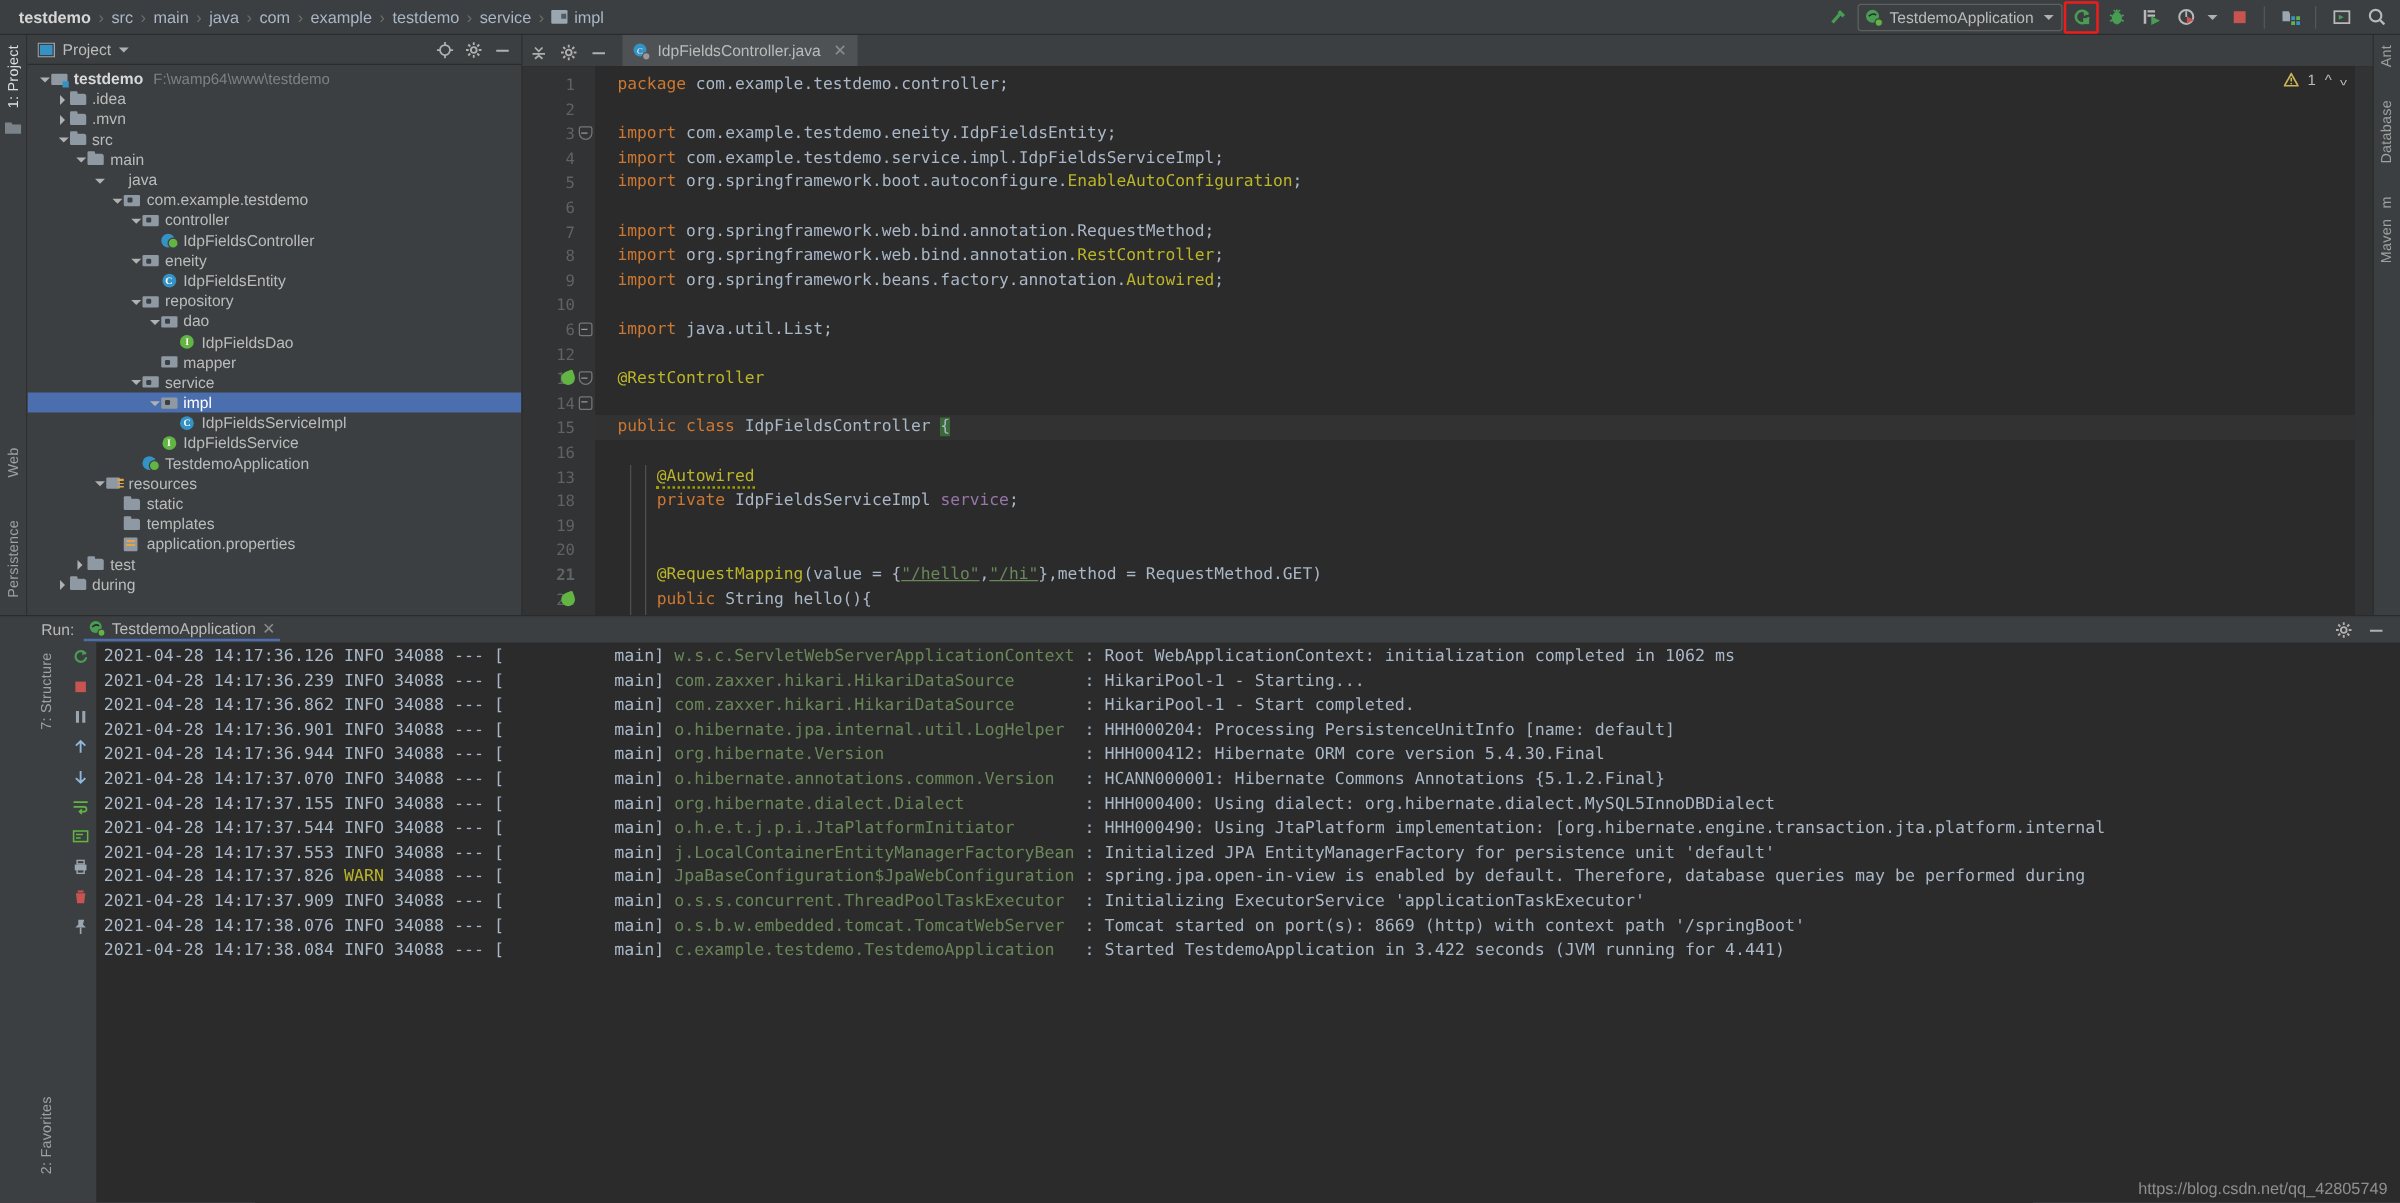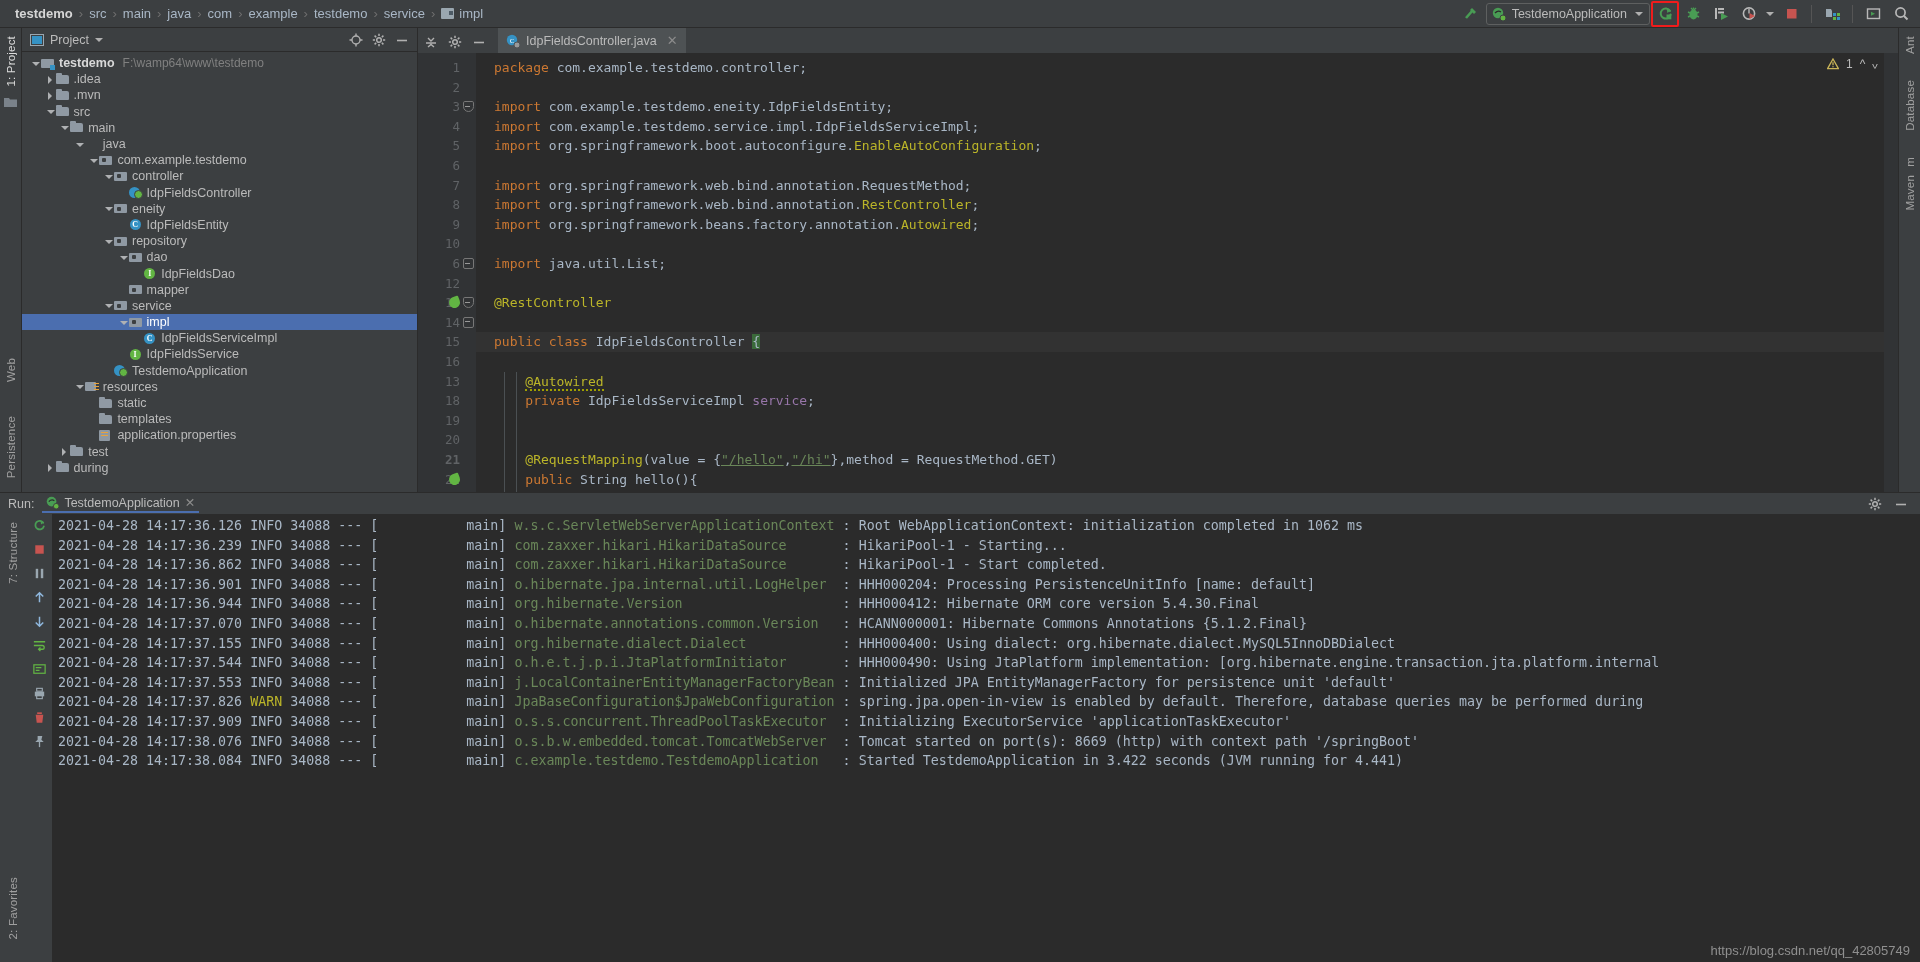--- a/index.html
+++ b/index.html
@@ -138,21 +138,21 @@
   .warnbar{ position:absolute; right:0; top:0; width:14px; bottom:0; background:#313335;}
   .edit-status{ position:absolute; top:4px; right:20px; display:flex;align-items:center;gap:7px;font-size:12px;color:#bbb;}
 
   .spring-gut{ position:absolute; left:30px; width:13px;height:13px;}
   .spring-gut::before{content:"";position:absolute;left:1px;top:1px;width:11px;height:11px;border-radius:50% 10% 50% 50%;background:#62b543;transform:rotate(-20deg);}
 
   
   .rstrip{ width:22px; background:#3c3f41; border-left:1px solid #2b2b2b; display:flex;flex-direction:column;align-items:center;padding-top:4px;flex:0 0 22px;}
 
   
-  .runpanel{ height:470px; background:#3c3f41; display:flex;flex-direction:column; flex:0 0 470px; border-top:1px solid #2b2b2b;}
+  .runpanel{ height:470px; background:#3c3f41; display:flex;flex-direction:column; flex:0 0 470px; border-top:1px solid #2b2b2b;padding-left:25px;}
   .run-head{ height:21px; display:flex;align-items:center; gap:8px; padding:0 8px 0 8px; flex:0 0 21px;}
   .run-head .lbl{ font-size:12.5px;color:#bbb;}
   .run-tab{ display:flex;align-items:center;gap:5px; font-size:12.5px;color:#bbb; padding:1px 4px; border-bottom:2px solid #4b6eaf;}
   .run-head-right{ margin-left:auto;display:flex;align-items:center;gap:12px;padding-right:4px;}
 
   .run-body{ flex:1 1 auto; display:flex; min-height:0;}
   .run-side{ width:26px;flex:0 0 26px;background:#3c3f41; display:flex;flex-direction:column;align-items:center;padding-top:4px;gap:9px;}
   .run-side2{ width:26px;flex:0 0 26px;background:#3c3f41; display:flex;flex-direction:column;align-items:center;padding-top:4px;gap:9px;}
   .console-tabs{ height:20px; display:flex;align-items:center;gap:16px;padding-left:6px;flex:0 0 20px;background:#3c3f41;}
   .ctab{ display:flex;align-items:center;gap:5px;font-size:12.5px;color:#bbb;}

